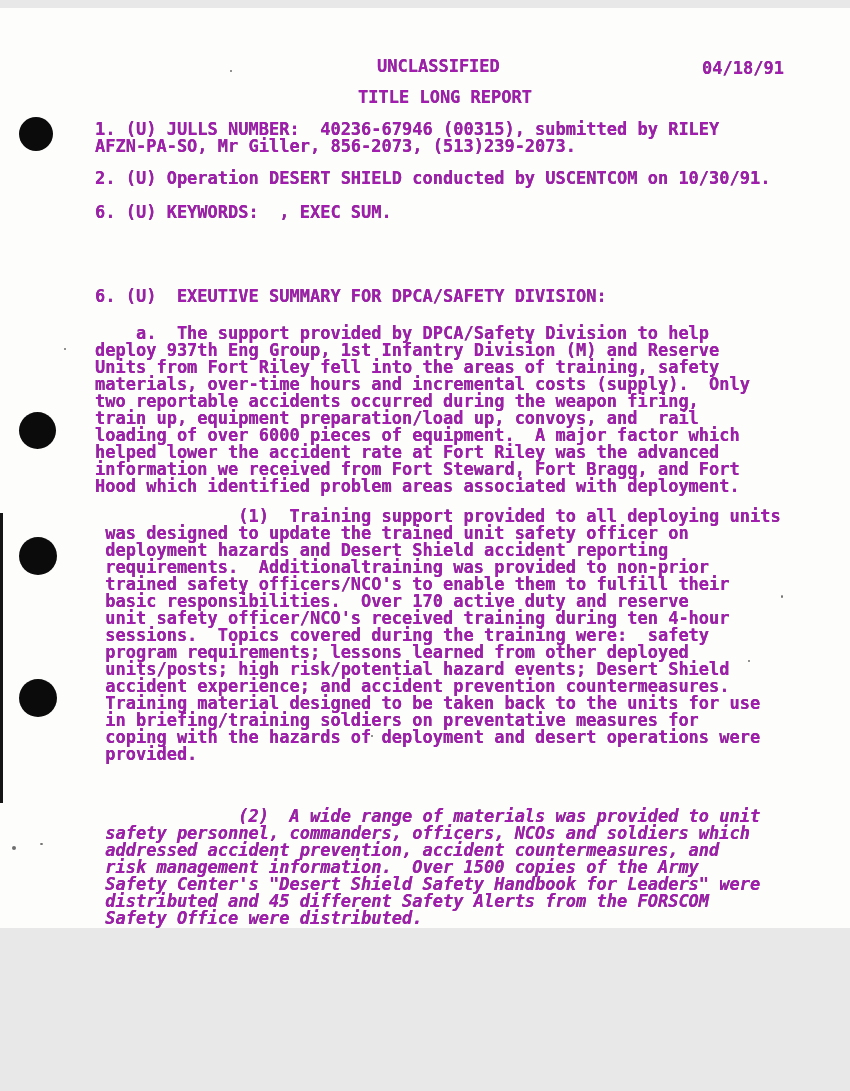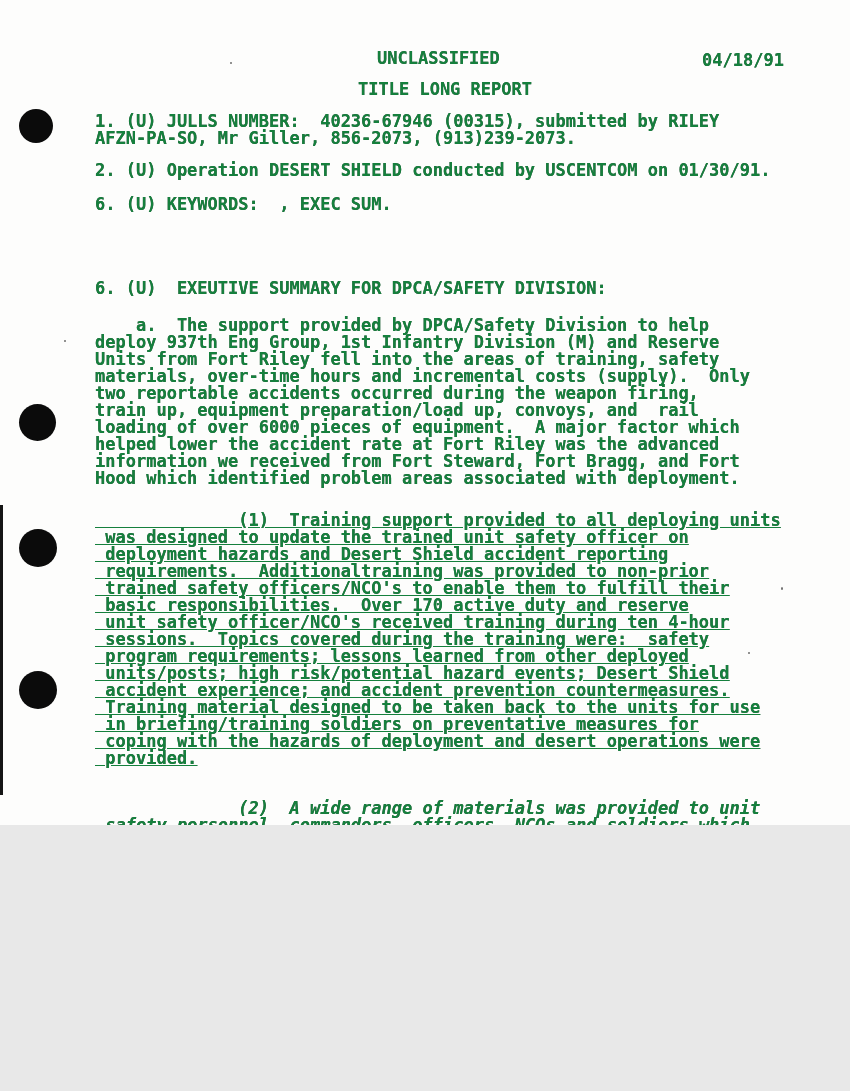--- a/index.html
+++ b/index.html
@@ -1,27 +1,27 @@
 <!DOCTYPE html>
 <html><head>
 <meta charset="utf-8">
 <style>
   html, body { margin: 0; padding: 0; background: #e8e8e8; }
   .page {
     position: relative;
     width: 850px;
-    height: 825px;
-    margin: 0 auto;
+    height: 920px;
+    margin: 8px auto;
     background: #fdfdfc;
     overflow: hidden;
     font-family: "DejaVu Sans Mono", "Liberation Mono", monospace;
     font-size: 17px;
     line-height: 17px;
     font-weight: bold;
-    color: #15803d;
+    color: #a21caf;
   }
   .txt {
     position: absolute;
     margin: 0;
     white-space: pre;
     font: inherit;
     color: inherit;
     text-shadow: 0 0 0.5px rgba(20,20,20,0.75);
   }
   .hole {
@@ -44,21 +44,21 @@
   
   #banner-top      { left: 377px; top: 50px;  }
   #report-date     { left: 702px; top: 52px;  }
   #report-title    { left: 358px; top: 81px;  }
   #para-1          { left: 95px;  top: 113px; }
   #para-2          { left: 95px;  top: 162px; }
   #para-3          { left: 95px;  top: 196px; }
   #para-4          { left: 95px;  top: 231px; }
   #para-5          { left: 95px;  top: 280px; }
   #para-5a         { left: 95px;  top: 317px; }
-  #para-5a1        { left: 95px;  top: 512px; text-decoration: underline; }
+  #para-5a1        { left: 95px;  top: 500px; }
   #para-5a2        { left: 95px;  top: 800px; font-style: italic; }
   #para-5a3        { left: 95px;  top: 901px; }
   #banner-bottom   { left: 385px; top: 1010px; }
   #page-number     { left: 410px; top: 1040px; font-style: italic; }
   
   #hole-1 { left: 19px; top: 109px; width: 34px; height: 34px; }
   #hole-2 { left: 19px; top: 404px; width: 37px; height: 37px; }
   #hole-3 { left: 19px; top: 529px; width: 38px; height: 38px; }
   #hole-4 { left: 19px; top: 671px; width: 38px; height: 38px; }
   #hole-5 { left: 21px; top: 966px; width: 39px; height: 39px; }
@@ -89,22 +89,22 @@
   <div class="speck" id="speck-4"></div>
   <div class="speck" id="speck-5"></div>
   <div class="speck" id="speck-6"></div>
   <div class="speck" id="speck-7"></div>
 
   <pre class="txt" id="banner-top">UNCLASSIFIED</pre>
   <pre class="txt" id="report-date">04/18/91</pre>
   <pre class="txt" id="report-title">TITLE LONG REPORT</pre>
 
   <pre class="txt" id="para-1">1. (U) JULLS NUMBER:  40236-67946 (00315), submitted by RILEY
-AFZN-PA-SO, Mr Giller, 856-2073, (913)239-2073.</pre>
-  <pre class="txt" id="para-2">2. (U) Operation DESERT SHIELD conducted by USCENTCOM on 01/30/91.</pre>
+AFZN-PA-SO, Mr Giller, 856-2073, (513)239-2073.</pre>
+  <pre class="txt" id="para-2">2. (U) Operation DESERT SHIELD conducted by USCENTCOM on 10/30/91.</pre>
   <pre class="txt" id="para-3">6. (U) KEYWORDS:  , EXEC SUM.</pre>
   <pre class="txt" id="para-5">6. (U)  EXEUTIVE SUMMARY FOR DPCA/SAFETY DIVISION:</pre>
   <pre class="txt" id="para-5a">    a.  The support provided by DPCA/Safety Division to help
 deploy 937th Eng Group, 1st Infantry Division (M) and Reserve
 Units from Fort Riley fell into the areas of training, safety
 materials, over-time hours and incremental costs (supply).  Only
 two reportable accidents occurred during the weapon firing,
 train up, equipment preparation/load up, convoys, and  rail
 loading of over 6000 pieces of equipment.  A major factor which
 helped lower the accident rate at Fort Riley was the advanced

